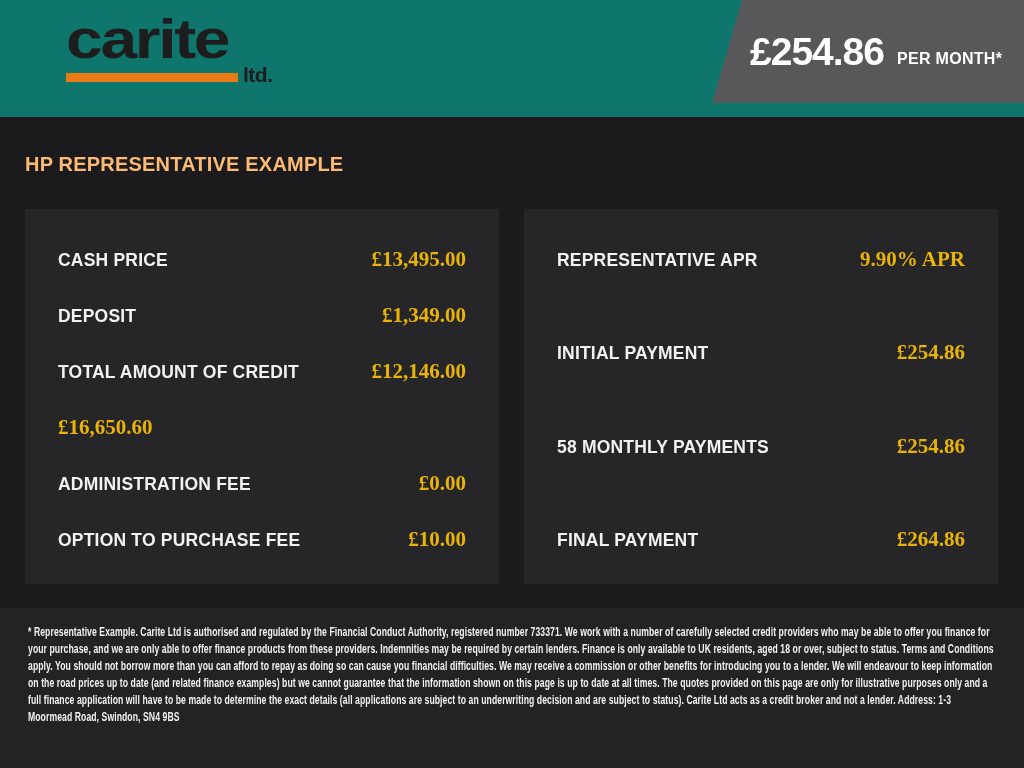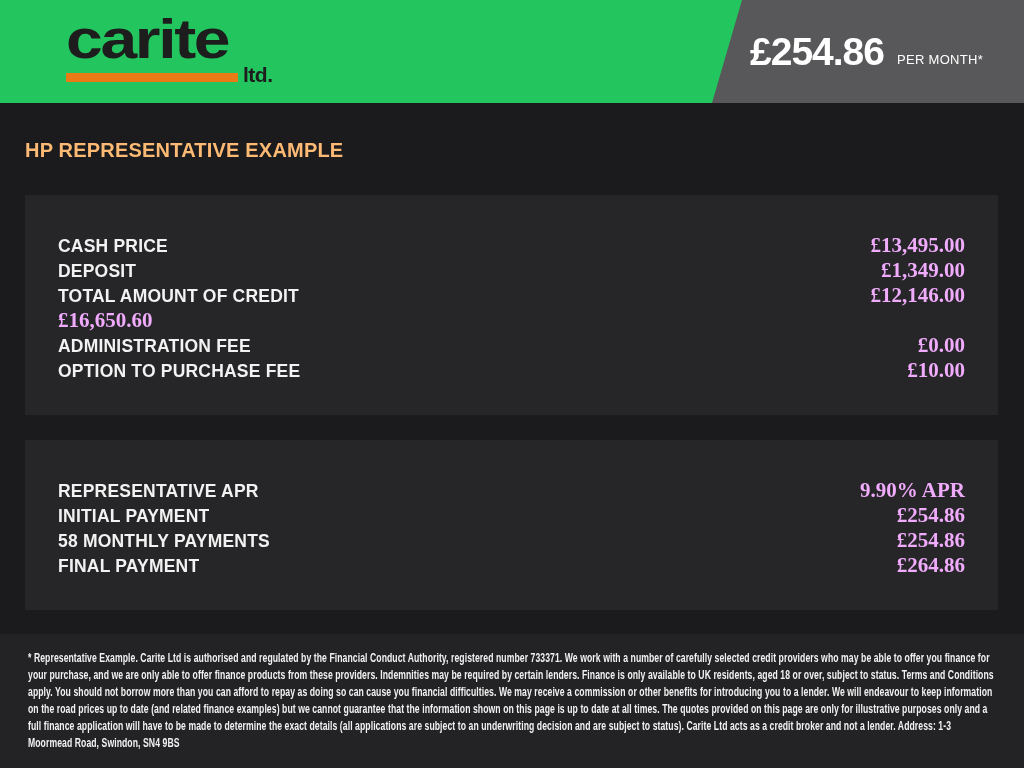--- a/index.html
+++ b/index.html
@@ -6,22 +6,22 @@
   html, body {
     width: 1024px; height: 768px;
     overflow: hidden;
     background: #1b1b1d;
     font-family: "Liberation Sans", sans-serif;
   }
 
   
   .header {
     position: relative;
-    height: 103px;
-    background: #22c55e;
+    height: 117px;
+    background: #0f766e;
   }
   .logo {
     position: absolute;
     left: 66px; top: 13px;
   }
   .logo-brand {
     font-size: 56px;
     font-weight: bold;
     color: #1d1d1d;
     line-height: 52px;
@@ -59,22 +59,22 @@
     align-items: center;
     padding-left: 38px;
   }
   .banner-amount {
     font-size: 39px;
     font-weight: bold;
     color: #ffffff;
     letter-spacing: -1px;
   }
   .banner-period {
-    font-size: 13px;
-    font-weight: normal;
+    font-size: 16px;
+    font-weight: bold;
     color: #ffffff;
     margin-left: 13px;
     margin-top: 15px;
     letter-spacing: 0.3px;
   }
 
   
   .page-title {
     margin: 36px 0 0 25px;
     font-size: 20px;
@@ -82,21 +82,20 @@
     color: #fdba74;
     letter-spacing: 0.2px;
     line-height: 22px;
   }
 
   
   .panels {
     display: flex;
     gap: 25px;
     margin: 34px 26px 0 25px;
-    flex-direction: column;
   }
   .panel {
     flex: 1;
     height: 375px;
     background: #262628;
     padding: 38px 33px 32px 33px;
     display: flex;
     flex-direction: column;
     justify-content: space-between;
   }
@@ -109,21 +108,21 @@
     font-size: 17.5px;
     font-weight: bold;
     color: #f2f2f2;
     letter-spacing: 0.2px;
     white-space: nowrap;
   }
   .finance-row .value {
     font-family: "Liberation Serif", "DejaVu Serif", serif;
     font-size: 21px;
     font-weight: bold;
-    color: #f0abfc;
+    color: #eab308;
     white-space: nowrap;
     text-align: right;
   }
 
   
   .disclaimer {
     height: 174px;
     background: #232326;
     margin-top: 24px;
     padding: 16px 28px 16px 28px;

